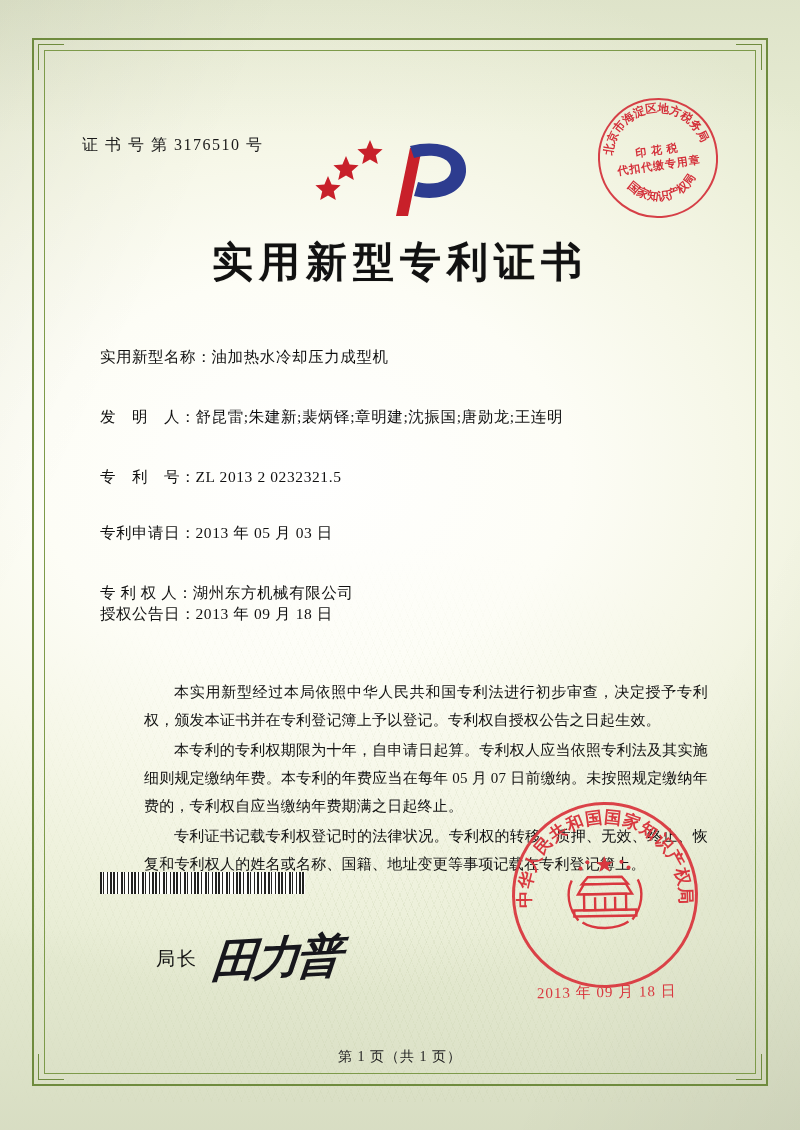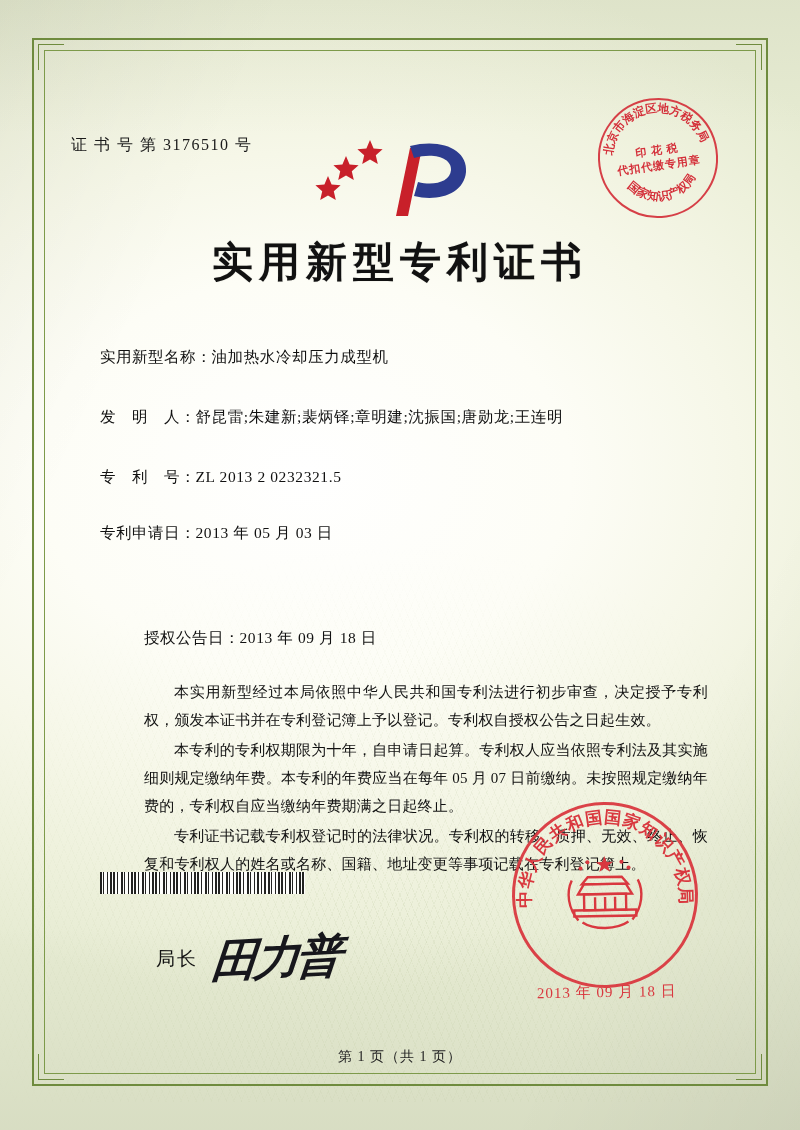--- a/index.html
+++ b/index.html
@@ -72,21 +72,21 @@
   .corner.br { right: 38px; bottom: 50px; border-right-width: 1px; border-bottom-width: 1px; }
 
   #content {
     position: absolute;
     left: 44px; top: 50px; right: 44px; bottom: 56px;
   }
 
   
   #cert-no {
     position: absolute;
-    left: 27px;
+    left: 38px;
     top: 85px;
     font-size: 16px;
     letter-spacing: 1.5px;
     color: #1a1a1a;
     white-space: nowrap;
   }
 
   
   #logo {
     position: absolute;
@@ -125,21 +125,21 @@
     letter-spacing: 0.5px;
   }
   .field .fvalue {
     letter-spacing: 0.6px;
   }
   .f1 { top: 297px; }
   .f2 { top: 357px; }
   .f3 { top: 417px; }
   .f4 { top: 473px; }
   .f5 { top: 533px; }
-  .f6 { top: 578px; margin-left: 44px; }
+  .f6 { top: 554px; }
 
   
   #paragraphs {
     position: absolute;
     left: 56px;
     right: 48px;
     top: 628px;
     font-size: 15px;
     line-height: 28px;
     color: #111;
@@ -321,20 +321,23 @@
     </div>
 
     <div class="field f3">
       <span class="flabel">专　利　号</span><span>：</span><span class="fvalue">ZL 2013 2 0232321.5</span>
     </div>
 
     <div class="field f4">
       <span class="flabel">专利申请日</span><span>：</span><span class="fvalue">2013 年 05 月 03 日</span>
     </div>
 
+    <div class="field f5">
+      <span class="flabel">专 利 权 人</span><span>：</span><span class="fvalue">湖州东方机械有限公司</span>
+    </div>
 
     <div class="field f6">
       <span class="flabel">授权公告日</span><span>：</span><span class="fvalue">2013 年 09 月 18 日</span>
     </div>
 
     <div id="paragraphs">
       <p>本实用新型经过本局依照中华人民共和国专利法进行初步审查，决定授予专利权，颁发本证书并在专利登记簿上予以登记。专利权自授权公告之日起生效。</p>
       <p>本专利的专利权期限为十年，自申请日起算。专利权人应当依照专利法及其实施细则规定缴纳年费。本专利的年费应当在每年 05 月 07 日前缴纳。未按照规定缴纳年费的，专利权自应当缴纳年费期满之日起终止。</p>
       <p>专利证书记载专利权登记时的法律状况。专利权的转移、质押、无效、终止、恢复和专利权人的姓名或名称、国籍、地址变更等事项记载在专利登记簿上。</p>
     </div>

